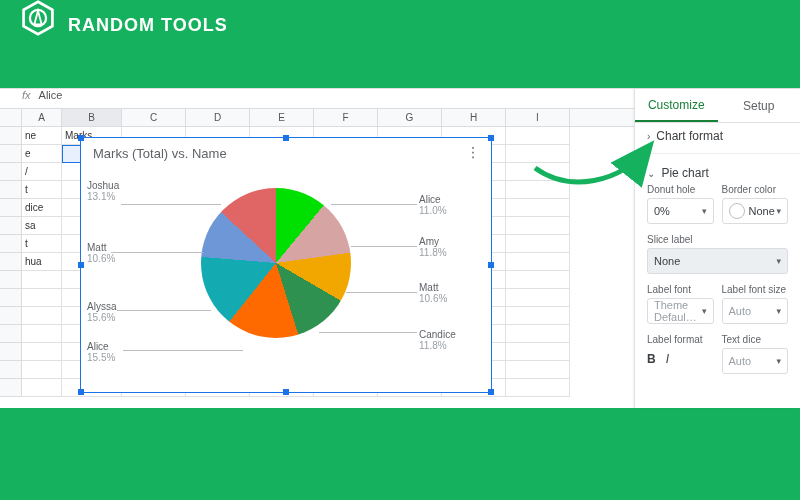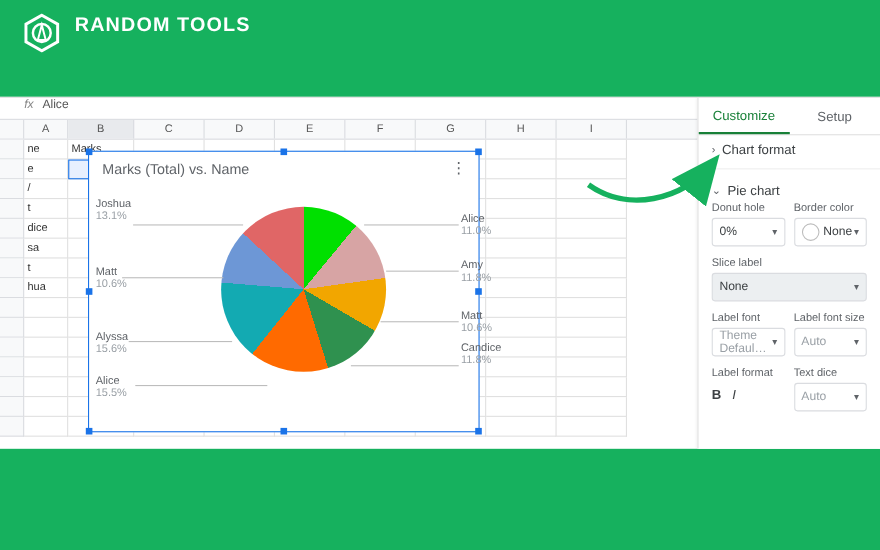--- a/index.html
+++ b/index.html
@@ -1,19 +1,19 @@
 <!DOCTYPE html>
 <html><head>
 <meta charset="utf-8">
 <style>
   * { box-sizing: border-box; margin: 0; padding: 0; font-family: Arial, Helvetica, sans-serif; }
   body { width: 800px; height: 500px; background: #16b15e; overflow: hidden; position: relative; }
 
   
-  .brand { display: flex; align-items: flex-start; gap: 12px; padding: 12px 20px; }
+  .brand { display: flex; align-items: flex-end; gap: 12px; padding: 0 20px; }
   .brand-logo { width: 36px; height: 36px; }
   .brand-name { color: #fff; font-weight: 700; font-size: 18px; letter-spacing: 1px; }
 
   
   .app {
     position: absolute;
     left: 0; right: 0; top: 88px; height: 320px;
     background: #fff;
     border-top: 1px solid #e0e0e0;
   }
@@ -35,21 +35,21 @@
   .rowhead { width: 22px; background: #f8f9fa; border-bottom: 1px solid #dadce0; border-right:1px solid #dadce0; display:flex; align-items:center; justify-content:center; color:#777; }
   .cell { border-right: 1px solid #e0e0e0; border-bottom: 1px solid #e0e0e0; width: 64px; padding: 0 3px; display: flex; align-items: center; white-space: nowrap; overflow: hidden; }
   .cell.A { width: 40px; }
   .cell.B { width: 60px; }
   .cell.sel { outline: 1px solid #1a73e8; outline-offset: -1px; background: #e8f0fe; }
 
   
   .chartbox {
     position: absolute;
     left: 80px; top: 48px;
-    width: 356px; height: 256px;
+    width: 412px; height: 256px;
     background: #fff;
     border: 1px solid #1a73e8;
   }
   .chartbox .handle { position:absolute; width:6px; height:6px; background:#1a73e8; }
   .chartbox .h-tl{left:-3px;top:-3px} .chartbox .h-tr{right:-3px;top:-3px}
   .chartbox .h-bl{left:-3px;bottom:-3px} .chartbox .h-br{right:-3px;bottom:-3px}
   .chartbox .h-tc{left:50%;top:-3px;margin-left:-3px} .chartbox .h-bc{left:50%;bottom:-3px;margin-left:-3px}
   .chartbox .h-lc{left:-3px;top:50%;margin-top:-3px} .chartbox .h-rc{right:-3px;top:50%;margin-top:-3px}
   .chart-title { font-size: 13px; color: #5f6368; padding: 8px 12px 0 12px; }
   .chart-more { position:absolute; top:6px; right:10px; color:#5f6368; font-size:14px; letter-spacing:1px; }
@@ -340,21 +340,21 @@
       </div>
       <div class="leader" style="left:270px; top:82px; width:66px;"></div>
       <div class="plabel" style="left:338px; top:72px;">
         <span>Amy</span><br><span class="pct">11.8%</span>
       </div>
       <div class="leader" style="left:265px; top:128px; width:71px;"></div>
       <div class="plabel" style="left:338px; top:118px;">
         <span>Matt</span><br><span class="pct">10.6%</span>
       </div>
       <div class="leader" style="left:238px; top:168px; width:98px;"></div>
-      <div class="plabel" style="left:338px; top:147px;">
+      <div class="plabel" style="left:338px; top:165px;">
         <span>Candice</span><br><span class="pct">11.8%</span>
       </div>
 
       <div class="leader" style="left:40px; top:40px; width:100px;"></div>
       <div class="plabel" style="left:6px; top:16px;">
         <span>Joshua</span><br><span class="pct">13.1%</span>
       </div>
       <div class="leader" style="left:30px; top:88px; width:92px;"></div>
       <div class="plabel" style="left:6px; top:78px;">
         <span>Matt</span><br><span class="pct">10.6%</span>

